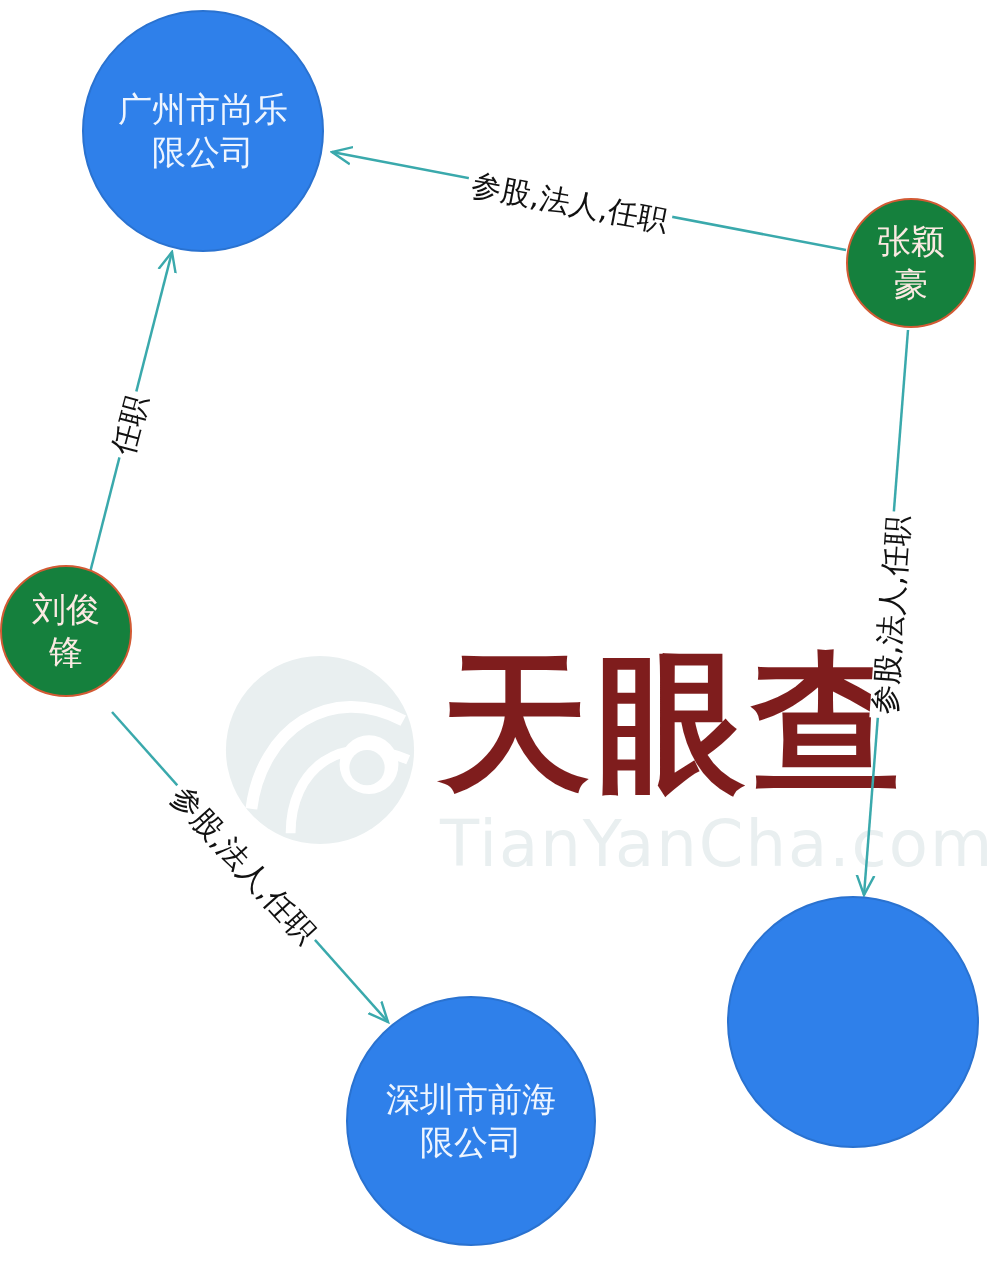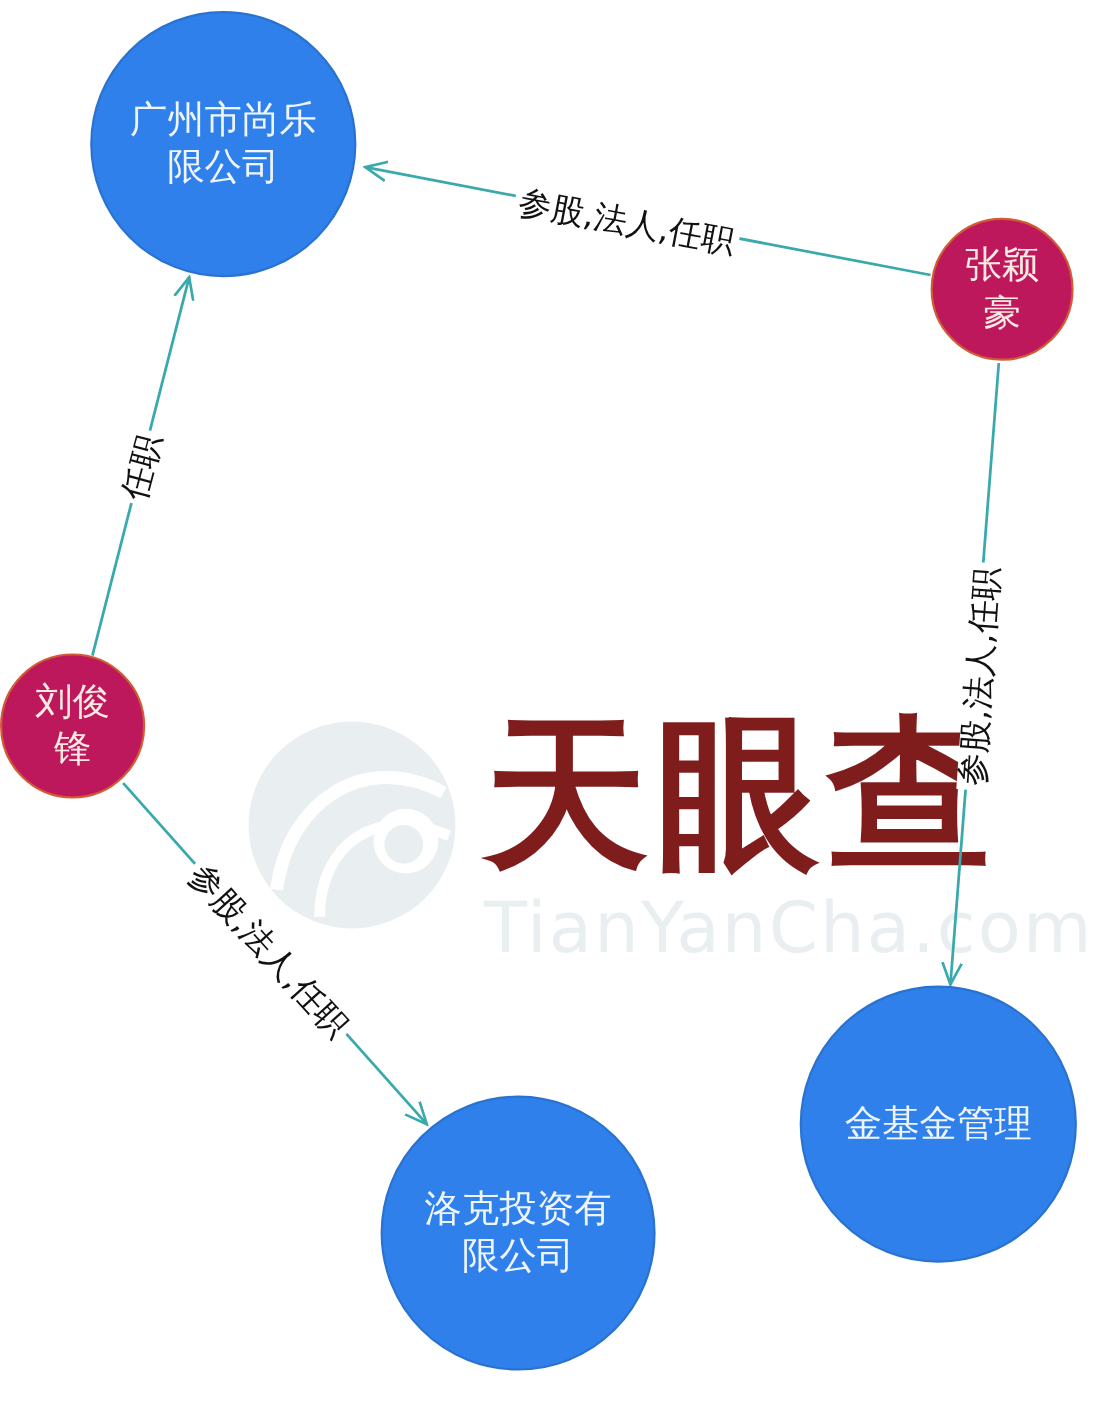--- a/index.html
+++ b/index.html
@@ -7,21 +7,21 @@
            font-family: "DejaVu Sans", "Liberation Sans", sans-serif; }
     #graph { position: absolute; left: 0; top: 0; width: 1000px; height: 1279px; }
     .watermark-logo { position: absolute; left: 222px; top: 652px; width: 196px; height: 196px; }
     .watermark-cn { position: absolute; left: 440px; top: 648px; font-size: 150px; font-weight: bold;
                     color: #7f1d1d; letter-spacing: 6px; line-height: 1; white-space: nowrap; }
     .watermark-en { position: absolute; left: 440px; top: 812px; font-size: 64px; font-weight: normal;
                     color: #e9eff0; letter-spacing: 2px; line-height: 1; white-space: nowrap; }
     .node { position: absolute; border-radius: 50%; display: flex; align-items: center; justify-content: center;
             color: #eef5ff; text-align: center; box-sizing: border-box; cursor: pointer; }
     .node.company { background: #2f80ea; border: 2px solid #2a72d0; }
-    .node.person { background: #be185d; border: 2px solid #d25a34; color: #fbe9e2; }
+    .node.person { background: #15803d; border: 2px solid #d25a34; color: #fbe9e2; }
     .node-label { display: block; font-size: 34px; line-height: 43px; text-align: center; }
     .edge-label { position: absolute; font-size: 30px; color: #111; white-space: nowrap; line-height: 1;
                   transform-origin: center center; background: #ffffff; padding: 0 4px; }
   </style>
 </head>
 <body>
 
 <svg class="watermark-logo" viewBox="0 0 200 200">
   <circle cx="100" cy="100" r="96" fill="#e9eff0"></circle>
   <path d="M30 160 C 40 80, 110 30, 185 70" stroke="#ffffff" stroke-width="12" fill="none"></path>
@@ -60,31 +60,30 @@
   </div>
 </div>
 
 <div class="node person" style="left:846px; top:198px; width:130px; height:130px;">
   <div>
     <span class="node-label">张颖</span>
     <span class="node-label">豪</span>
   </div>
 </div>
 
-<div class="node person" style="left:0px; top:594px; width:132px; height:132px;">
+<div class="node person" style="left:0px; top:565px; width:132px; height:132px;">
   <div>
     <span class="node-label">刘俊</span>
     <span class="node-label">锋</span>
   </div>
 </div>
 
 <div class="node company" style="left:346px; top:996px; width:250px; height:250px;">
   <div>
-    <span class="node-label">洛克投资有</span>
+    <span class="node-label">深圳市前海</span>
     <span class="node-label">限公司</span>
   </div>
 </div>
 
 <div class="node company" style="left:727px; top:896px; width:252px; height:252px;">
   <div>
-    <span class="node-label">金基金管理</span>
   </div>
 </div>
 
 </body></html>

